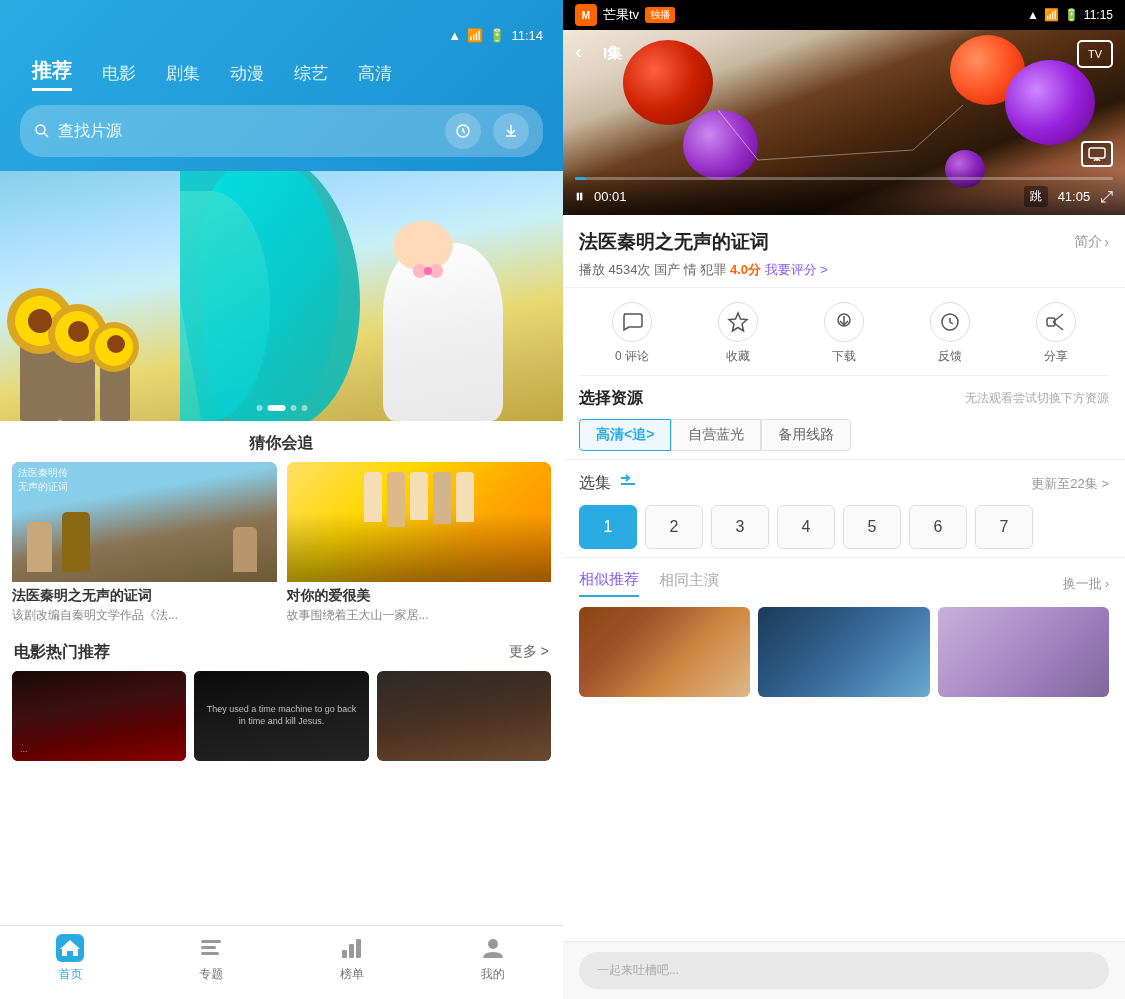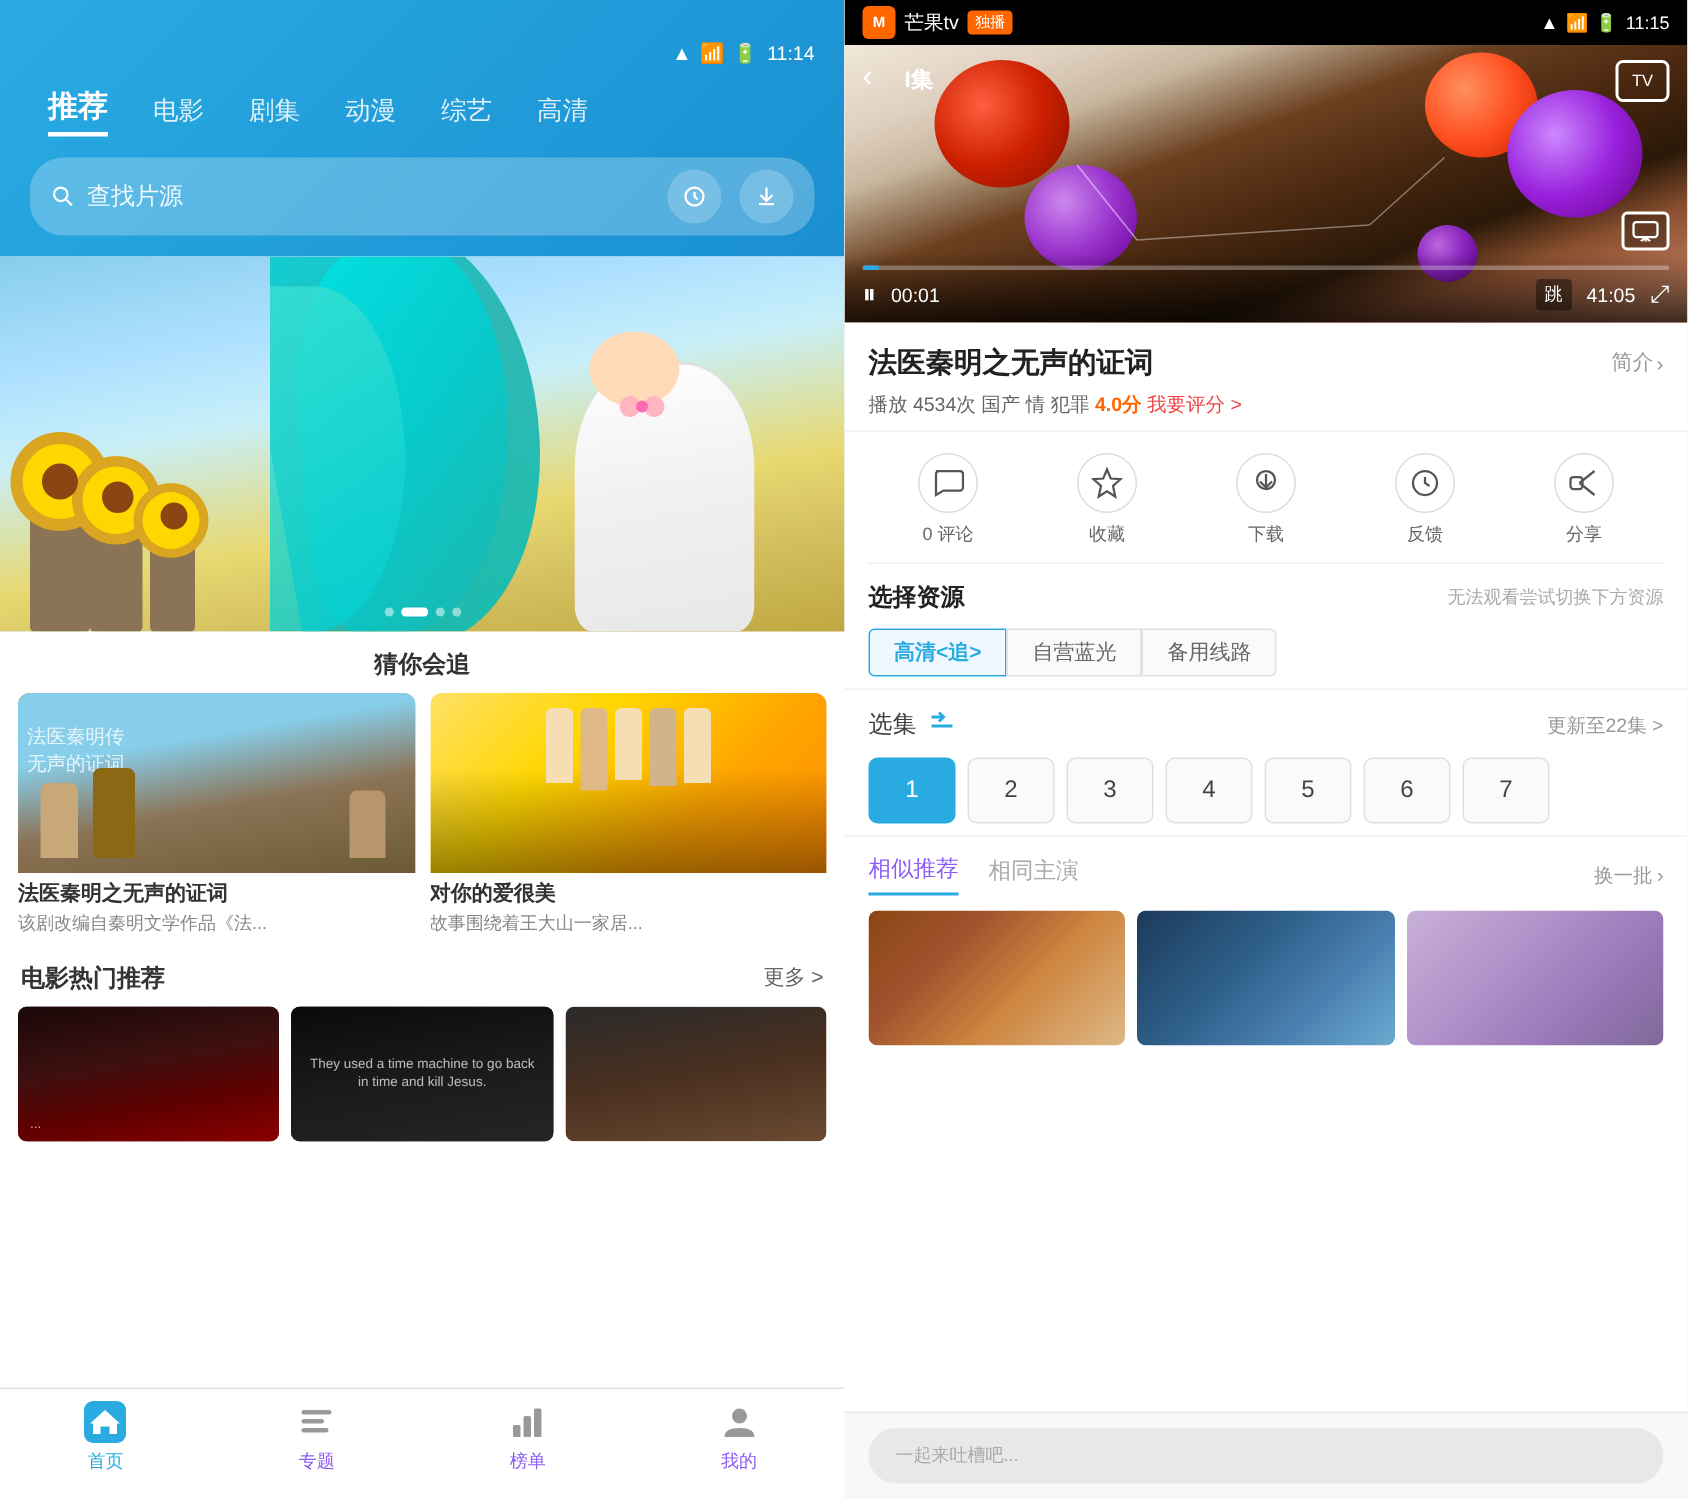--- a/index.html
+++ b/index.html
@@ -262,21 +262,21 @@
       width: 28px;
       height: 28px;
       display: flex;
       align-items: center;
       justify-content: center;
       font-size: 22px;
     }
 
     .nav-label {
       font-size: 12px;
-      color: #8b5cf6;
+      color: #737373;
     }
 
     .nav-item.active .nav-label {
       color: #29abe2;
     }
 
     
     .right-panel {
       width: 562px;
       height: 999px;
@@ -549,21 +549,21 @@
       color: #666;
       margin-bottom: 0;
     }
 
     .rating {
       color: #ff6600;
       font-weight: bold;
     }
 
     .rate-btn {
-      color: #ef4444;
+      color: #8b5cf6;
       cursor: pointer;
     }
 
     
     .action-buttons {
       display: flex;
       padding: 14px 0 10px;
       border-bottom: 1px solid #f0f0f0;
       margin: 0 16px;
     }
@@ -880,21 +880,21 @@
     </div>
   </div>
 
   <div class="section-title">猜你会追</div>
   <div class="guess-grid">
 
     <div class="guess-item">
       <div class="guess-thumb-left">
 
         <div style="position:absolute;bottom:0;left:0;right:0;height:100%;background:linear-gradient(170deg,#87CEEB 0%,#87CEEB 30%,#8B7355 60%,#6B5A35 100%)"></div>
-        <div style="position:absolute;top:20px;left:6px;font-size:13px;color:rgba(255,255,255,0.8);line-height:1.4">法医秦明传<br>无声的证词</div>
+        <div style="position:absolute;top:4px;left:6px;font-size:10px;color:rgba(255,255,255,0.8);line-height:1.4">法医秦明传<br>无声的证词</div>
         <div style="position:absolute;bottom:10px;left:15px;width:25px;height:50px;background:#C8A878;border-radius:5px 5px 0 0"></div>
         <div style="position:absolute;bottom:10px;left:50px;width:28px;height:60px;background:#8B6914;border-radius:5px 5px 0 0"></div>
         <div style="position:absolute;bottom:10px;right:20px;width:24px;height:45px;background:#B8956A;border-radius:5px 5px 0 0"></div>
       </div>
       <div class="guess-title">法医秦明之无声的证词</div>
       <div class="guess-desc">该剧改编自秦明文学作品《法...</div>
     </div>
 
     <div class="guess-item">
       <div class="guess-thumb-right">

